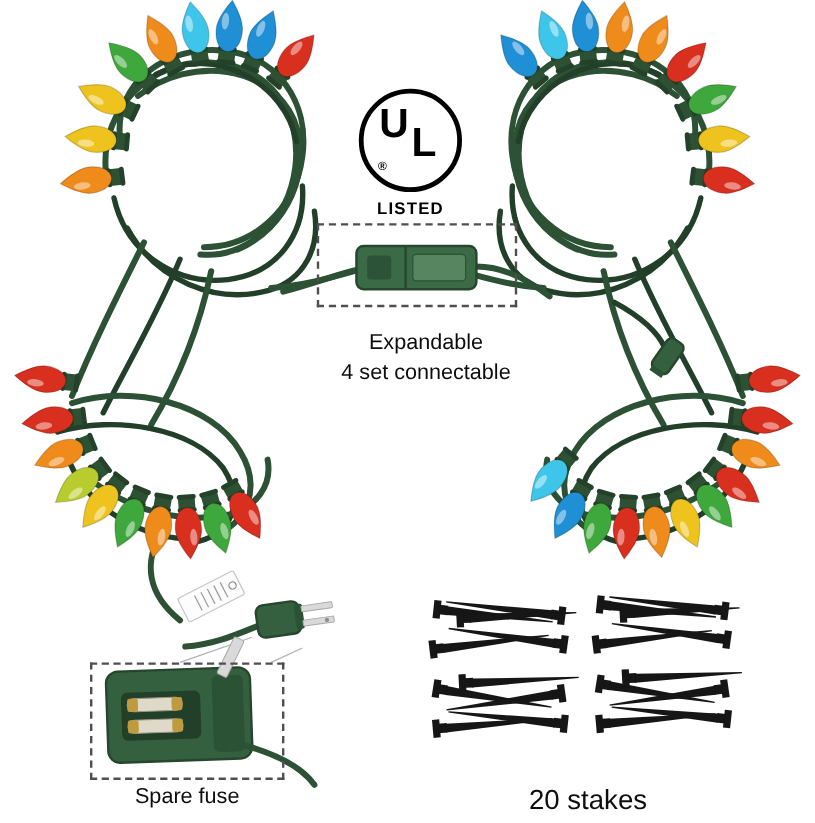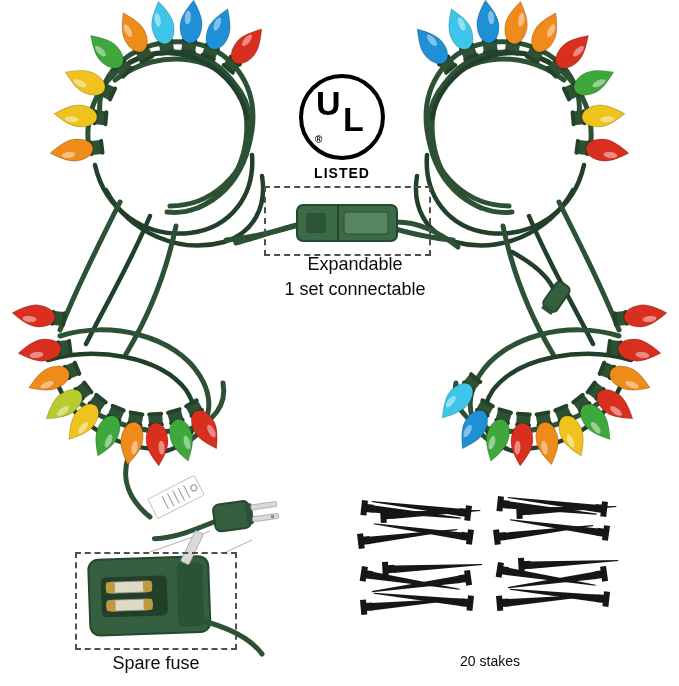--- a/index.html
+++ b/index.html
@@ -47,23 +47,23 @@
   .ul-reg{position:absolute;left:12px;top:56px;font-size:10px;font-weight:700;}
   .ul-listed{margin-top:5px;font-size:14px;font-weight:700;letter-spacing:1px;}
 
   
   .callout-box{position:absolute;border:2px dashed #4f4f4f;box-sizing:border-box;}
   #connector-box{left:264px;top:186px;width:167px;height:70px;}
   #fuse-box{left:75px;top:552px;width:162px;height:98px;}
 
   
   .caption{position:absolute;color:#0d0d0d;text-align:center;}
-  #connector-caption{left:248px;top:252px;width:214px;font-size:18px;line-height:25px;}
+  #connector-caption{left:248px;top:273px;width:214px;font-size:18px;line-height:25px;}
   #fuse-caption{left:70px;top:653px;width:172px;font-size:18px;}
-  #stakes-caption{left:404px;top:653px;width:172px;font-size:14px;}
+  #stakes-caption{left:404px;top:653px;width:172px;font-size:23px;}
 </style>
 </head>
 <body>
 
 <div class="stage">
 
   <svg class="scene" width="679" height="686" viewBox="0 0 679 686">
     <defs>
       <path id="bulb-shape" d="M0,-26 C5.5,-18 11,-9 11,-1 C11,10 6,17 0,17 C-6,17 -11,10 -11,-1 C-11,-9 -5.5,-18 0,-26 Z"></path>
       <ellipse id="bulb-gloss" cx="-4" cy="-8" rx="3" ry="7" fill="rgba(255,255,255,0.45)"></ellipse>
@@ -431,18 +431,18 @@
       <span class="ul-reg">®</span>
     </div>
     <div class="ul-listed">LISTED</div>
   </div>
 
   <div class="callout-box" id="connector-box"></div>
   <div class="callout-box" id="fuse-box"></div>
 
   <div class="caption" id="connector-caption">
     <div>Expandable</div>
-    <div>1 set connectable</div>
+    <div>4 set connectable</div>
   </div>
   <div class="caption" id="fuse-caption">Spare fuse</div>
   <div class="caption" id="stakes-caption">20 stakes</div>
 
 </div>
 
 </body></html>

